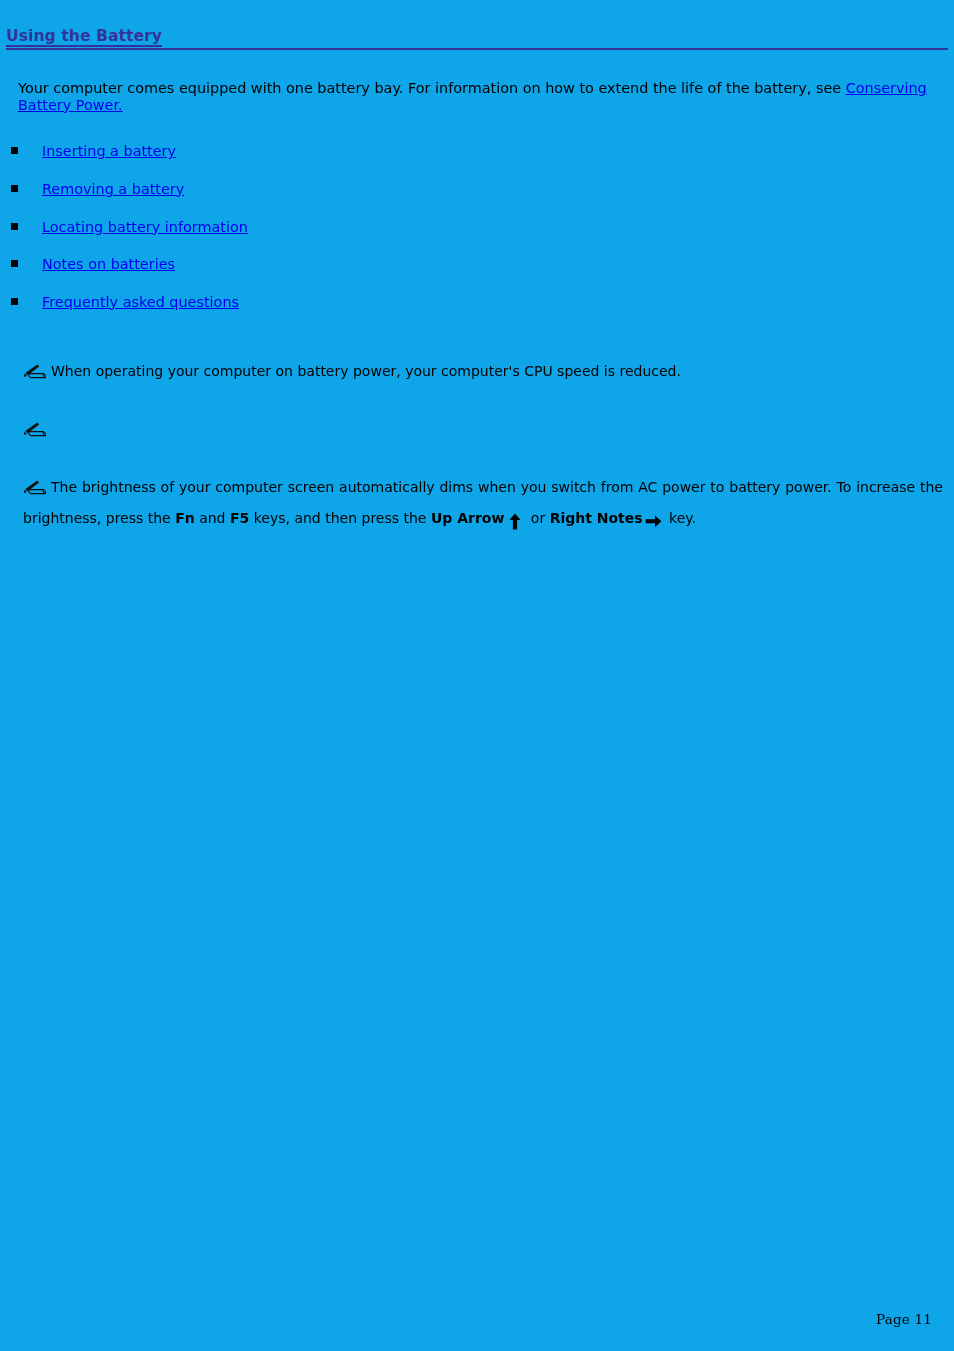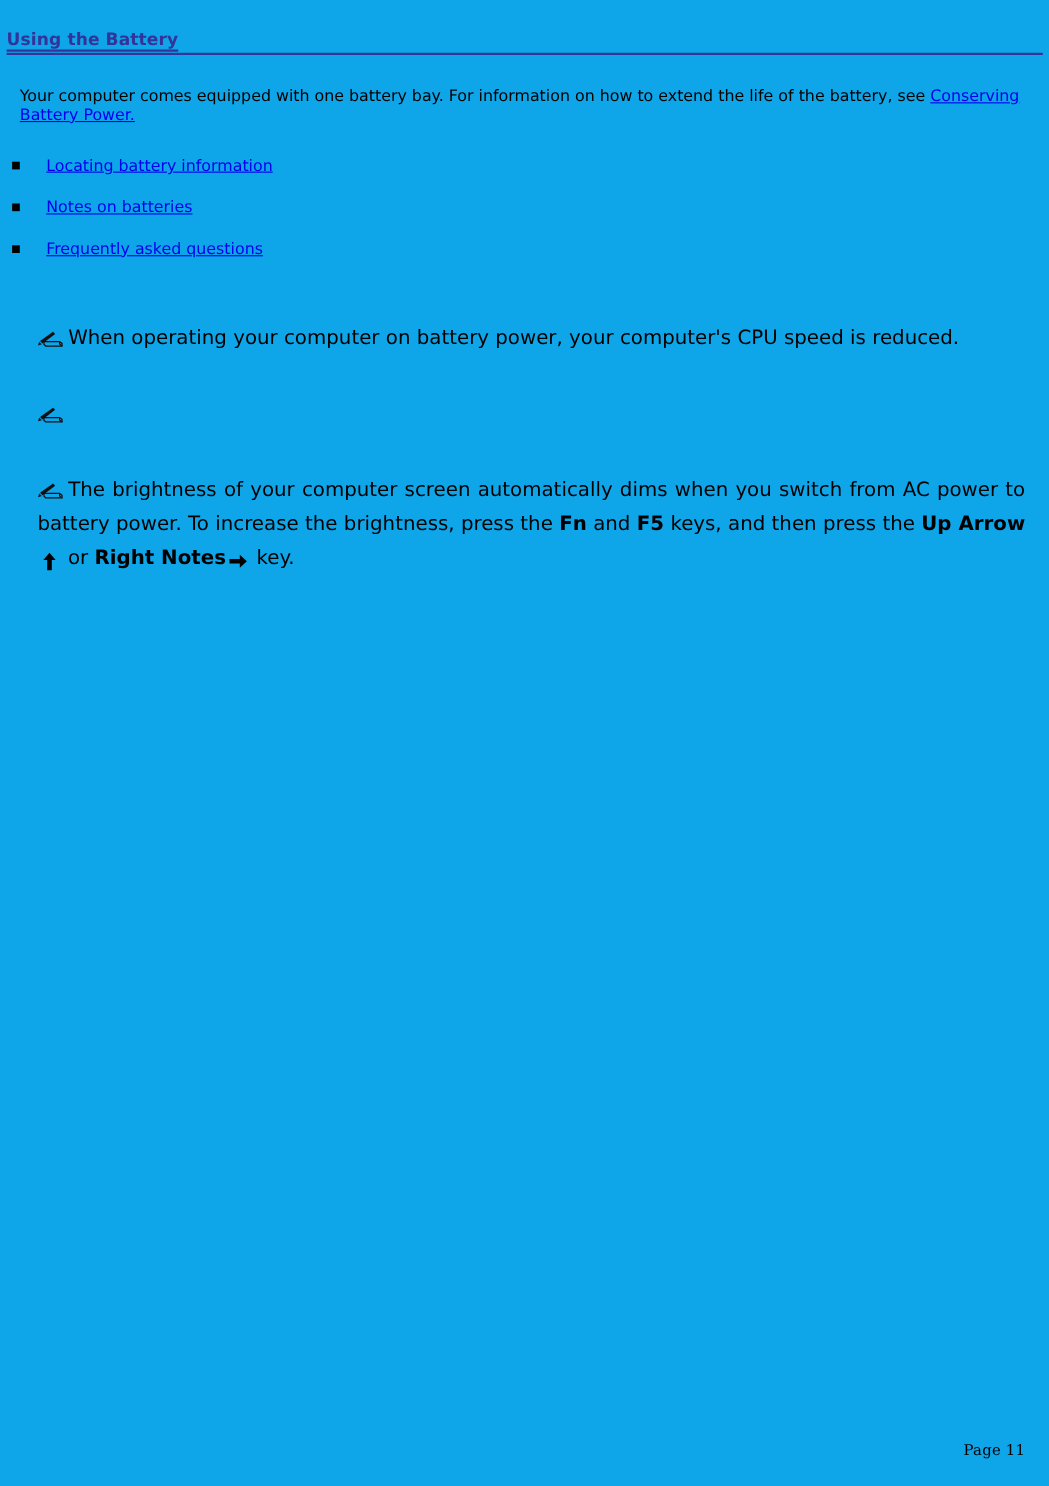--- a/index.html
+++ b/index.html
@@ -85,23 +85,23 @@
     left: 5px;
     top: 6px;
     width: 7px;
     height: 7px;
     background: #000000;
     display: block;
   }
 
   
   .note {
-    font-size: 18px;
+    font-size: 14px;
     line-height: 31px;
-    margin: 16px;
+    margin: 5px;
     padding-left: 12px;
     text-align: justify;
     text-justify: inter-word;
   }
   .note.note1 { padding-top: 22px; }
   .note.note2 { padding-top: 22px; }
   .note.note3 { padding-top: 22px; padding-left: 12px; }
   .note-body {
     display: inline;
   }
@@ -148,20 +148,28 @@
       <div class="title-rule"></div>
     </div>
 
     <p class="intro">
       <span>Your computer comes equipped with one battery bay. For information on how to extend the life of the battery, see </span><a href="#" class="doclink">Conserving Battery Power.</a>
     </p>
 
     <ul class="link-list">
       <li>
         <span class="bullet"></span>
+        <a href="#" class="doclink">Inserting a battery</a>
+      </li>
+      <li>
+        <span class="bullet"></span>
+        <a href="#" class="doclink">Removing a battery</a>
+      </li>
+      <li>
+        <span class="bullet"></span>
         <a href="#" class="doclink">Locating battery information</a>
       </li>
       <li>
         <span class="bullet"></span>
         <a href="#" class="doclink">Notes on batteries</a>
       </li>
       <li>
         <span class="bullet"></span>
         <a href="#" class="doclink">Frequently asked questions</a>
       </li>

